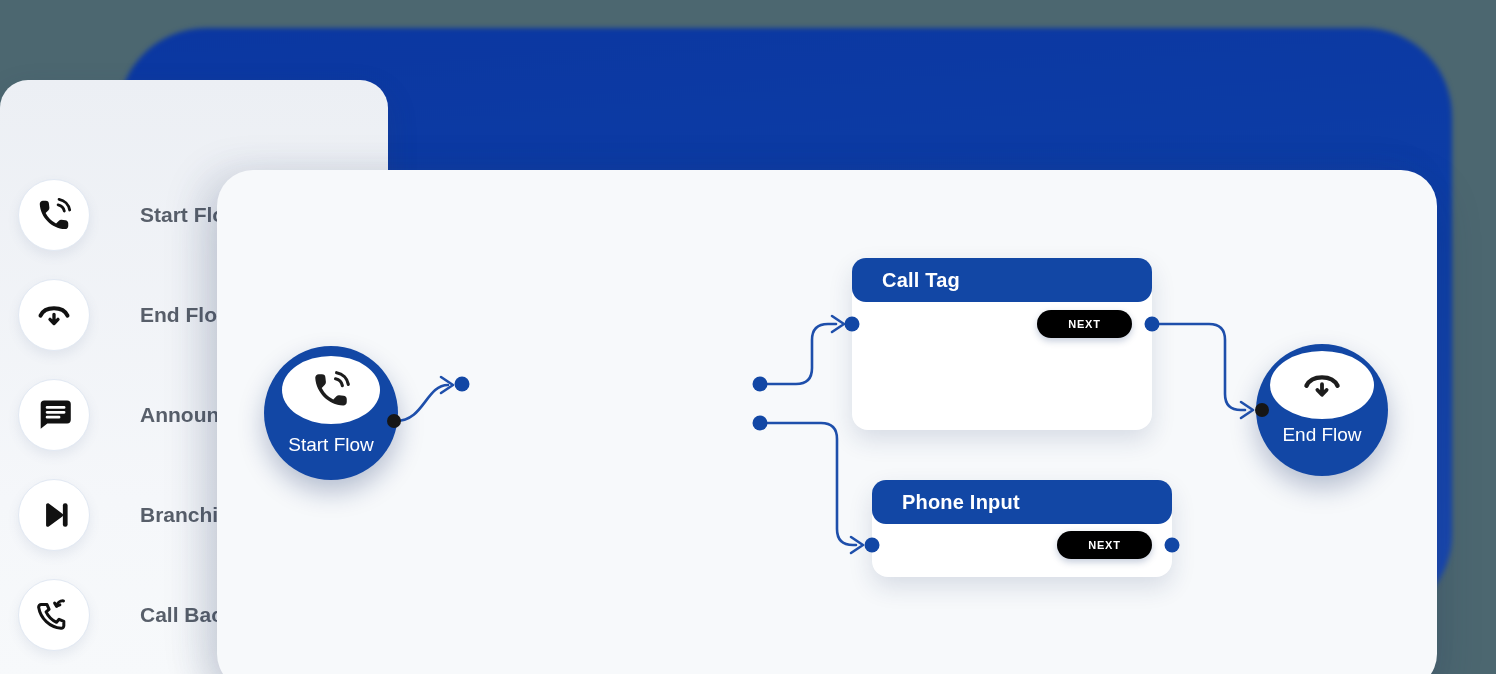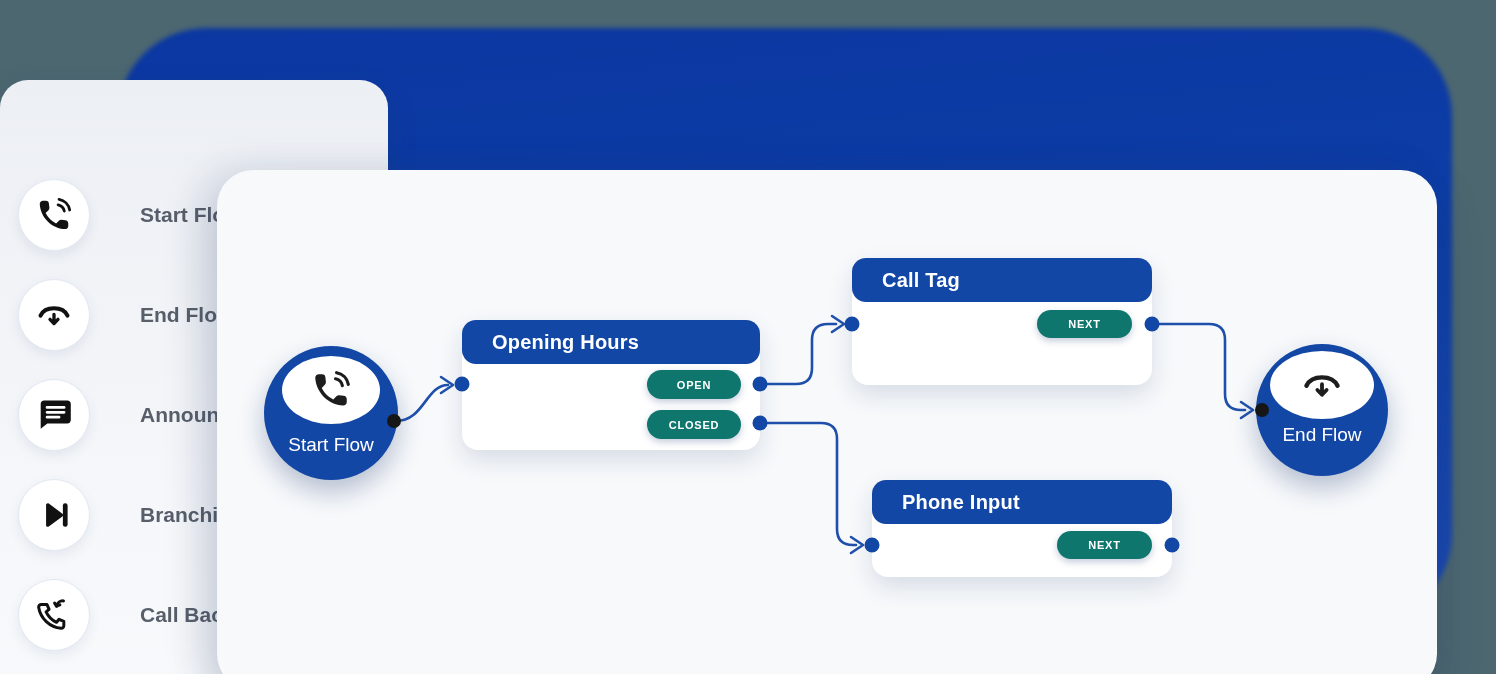--- a/index.html
+++ b/index.html
@@ -20,21 +20,21 @@
   .sb-label{position:absolute;left:122px;font-size:21px;font-weight:700;color:#585F6A;white-space:nowrap}
   
   #canvas{position:absolute;left:217px;top:170px;width:1220px;height:520px;border-radius:36px;
           background:#F7F9FB;z-index:20;
           box-shadow:-18px 0 40px rgba(50,70,110,.10),0 18px 45px rgba(30,50,90,.22)}
   
   .node{position:absolute;background:#fff;border-radius:16px;box-shadow:0 10px 24px rgba(25,50,100,.14);z-index:30}
   .node-header{position:absolute;left:0;top:0;right:0;height:44px;border-radius:14px;background:#1247A5;
                color:#fff;font-size:20px;font-weight:700;line-height:44px;padding-left:30px;letter-spacing:.2px;
                box-sizing:border-box}
-  .pill{position:absolute;background:#0f766e;color:#fff;border-radius:15px;font-size:11px;font-weight:700;
+  .pill{position:absolute;background:#000000;color:#fff;border-radius:15px;font-size:11px;font-weight:700;
         letter-spacing:.8px;display:flex;align-items:center;justify-content:center;
         box-shadow:0 3px 7px rgba(20,50,110,.25)}
   
   .circle-node{position:absolute;border-radius:50%;background:#1247A5;z-index:30;
                box-shadow:0 12px 26px rgba(15,40,100,.28)}
   .circle-inner{position:absolute;background:#fff;border-radius:50%;display:flex;align-items:center;justify-content:center}
   .circle-label{position:absolute;left:0;right:0;text-align:center;color:#fff;font-size:19px}
   
   #edges{position:absolute;left:0;top:0;width:1496px;height:674px;z-index:40;pointer-events:none}
 </style>
@@ -105,29 +105,22 @@
     <div class="circle-inner" style="left:18px;top:10px;width:98px;height:68px">
       <svg width="42" height="42" viewBox="0 0 24 24">
         <path fill="#1d1d1d" d="M19.2 15.3l-2.5-.3a2 2 0 0 0-1.6.6l-1.8 1.8a15 15 0 0 1-6.6-6.6l1.8-1.8c.4-.4.6-1 .6-1.6l-.3-2.5A2 2 0 0 0 6.8 3H5c-1.1 0-2 .9-2 2 .5 8.5 7.4 15.4 15.9 15.9 1.1.1 2.1-.8 2.1-2v-1.7c0-1-.8-1.8-1.8-1.9z"></path>
         <path fill="none" stroke="#1d1d1d" stroke-width="1.8" stroke-linecap="round" d="M14.6 5.6a5 5 0 0 1 3.9 3.9"></path>
         <path fill="none" stroke="#1d1d1d" stroke-width="1.8" stroke-linecap="round" d="M15.2 2.1a8.4 8.4 0 0 1 6.7 6.7"></path>
       </svg>
     </div>
     <div class="circle-label" style="top:88px">Start Flow</div>
   </div>
 
-  <div class="node" style="left:245px;top:150px;width:298px;height:130px">
-    <div class="node-header">
-      <span>Opening Hours</span>
-    </div>
-    <div class="pill" style="left:185px;top:50px;width:94px;height:29px">OPEN</div>
-    <div class="pill" style="left:185px;top:90px;width:94px;height:29px">CLOSED</div>
-  </div>
 
-  <div class="node" style="left:635px;top:88px;width:300px;height:127px">
+  <div class="node" style="left:635px;top:88px;width:300px;height:172px">
     <div class="node-header">
       <span>Call Tag</span>
     </div>
     <div class="pill" style="left:185px;top:52px;width:95px;height:28px">NEXT</div>
   </div>
 
   <div class="node" style="left:655px;top:310px;width:300px;height:97px">
     <div class="node-header">
       <span>Phone Input</span>
     </div>

